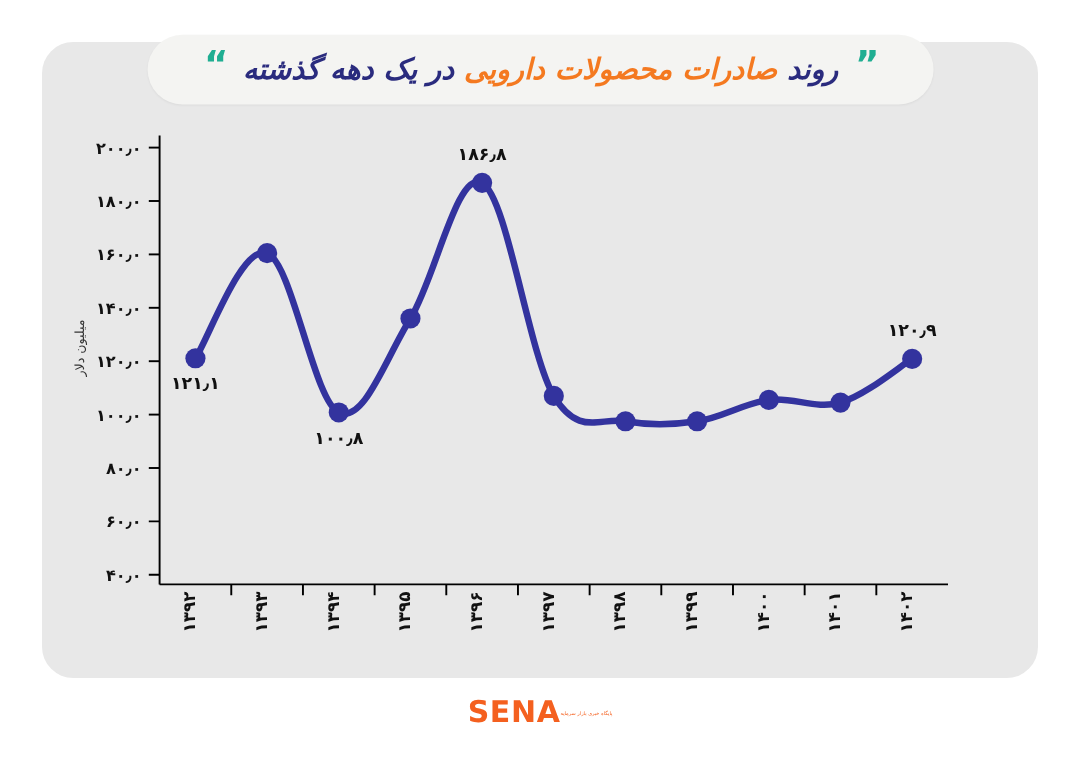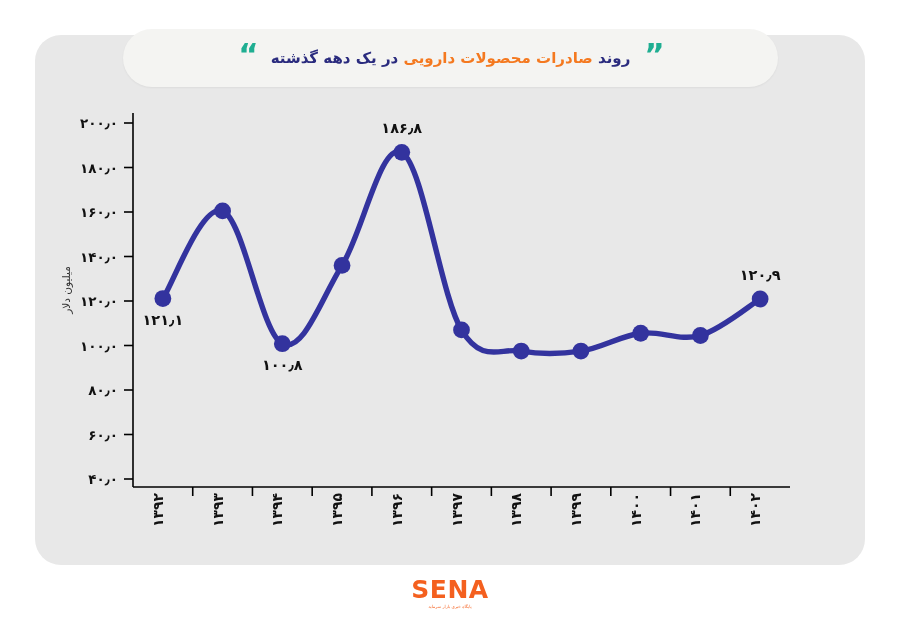--- a/index.html
+++ b/index.html
@@ -34,25 +34,26 @@
   .quote{
     color:#1fae92;
     font-size:31px;
     font-weight:bold;
     line-height:1;
     letter-spacing:-2px;
     transform:translateY(-4px);
     font-family:"DejaVu Sans","Liberation Sans",sans-serif;
   }
   .title-text{
-    font-size:15px;
+    font-size:24px;
     font-weight:bold;
     white-space:nowrap;
     direction:rtl;
     letter-spacing:0px;
+    font-style:italic;
   }
   .t-blue{color:#2a2b7e;}
   .t-orange{color:#f47920;}
 
   
   .chart-wrap{position:absolute;left:0;top:0;width:900px;height:467px;}
   svg.chart{position:absolute;left:0;top:0;}
 
   .axis-line{stroke:#000000;stroke-width:1.6;fill:none;}
   .tick{stroke:#000000;stroke-width:1.6;}
@@ -80,21 +81,21 @@
     font-weight:bold;
     font-family:"DejaVu Sans","Liberation Sans",sans-serif;
   }
   .series-line{fill:none;stroke:#33339e;stroke-width:5.4;stroke-linecap:round;stroke-linejoin:round;}
   .marker{fill:#33339e;}
 
   
   .logo-box{
     position:absolute;
     left:419px;top:575px;width:62px;height:36px;
-    display:flex;flex-direction:column;
+    display:flex;flex-direction:row;
     align-items:center;justify-content:center;
     z-index:6;
   }
   .logo-text{
     font-size:25px;font-weight:bold;color:#f4601f;
     letter-spacing:0.5px;line-height:1;
     font-family:"DejaVu Sans","Liberation Sans",sans-serif;
   }
   .logo-sub{
     font-size:4.2px;color:#f4601f;letter-spacing:0px;

